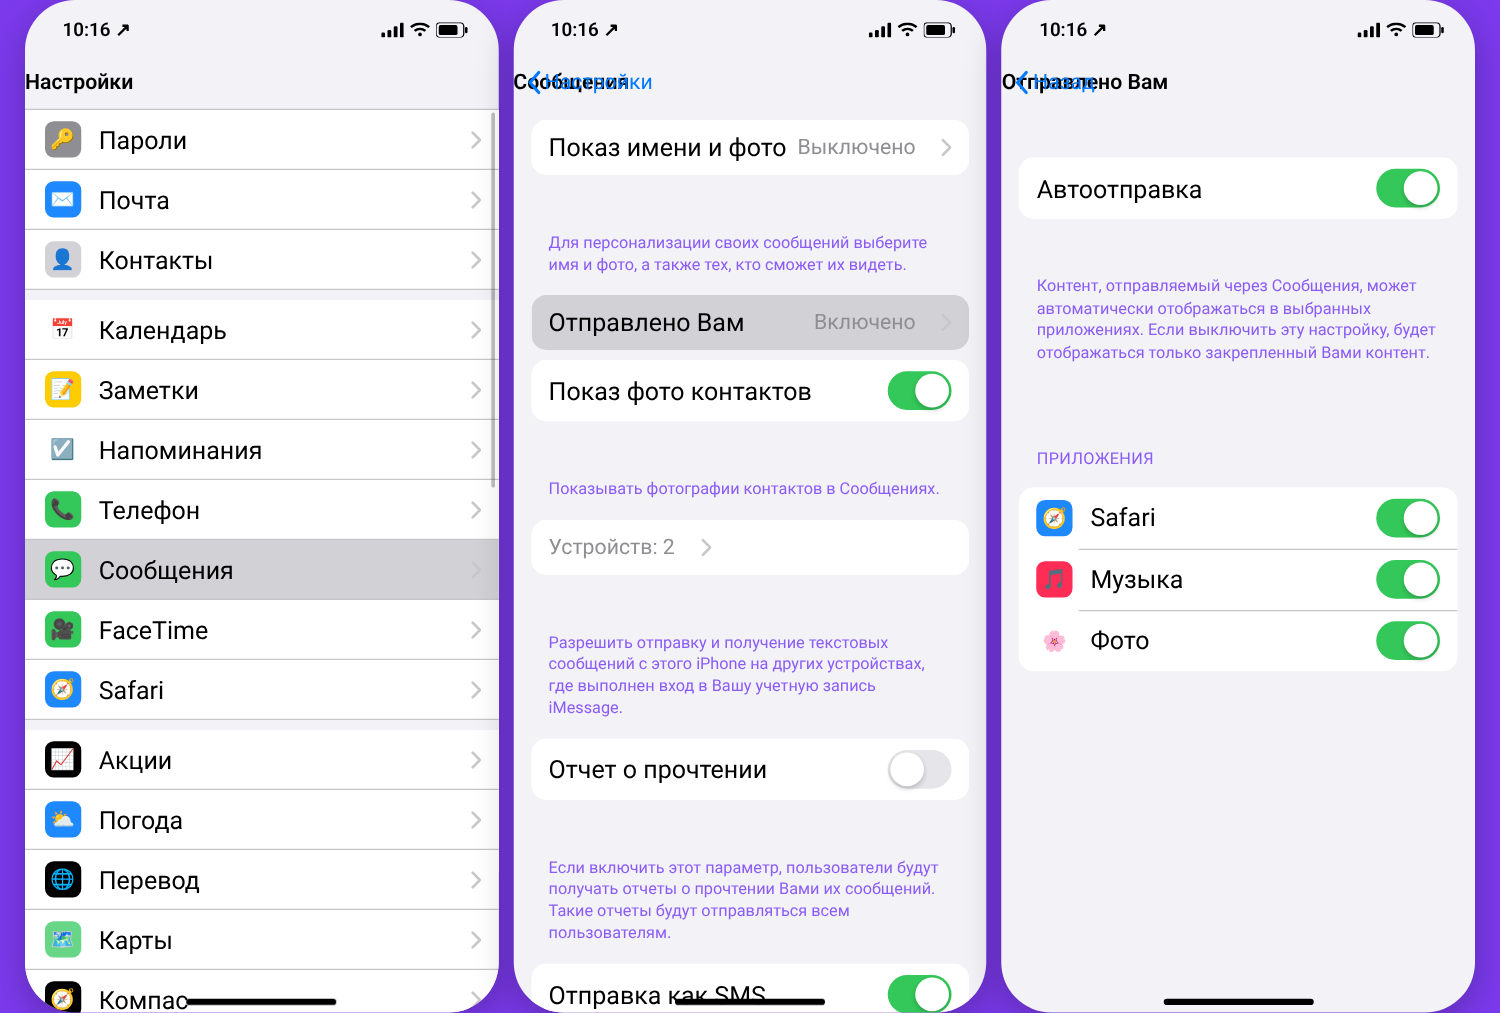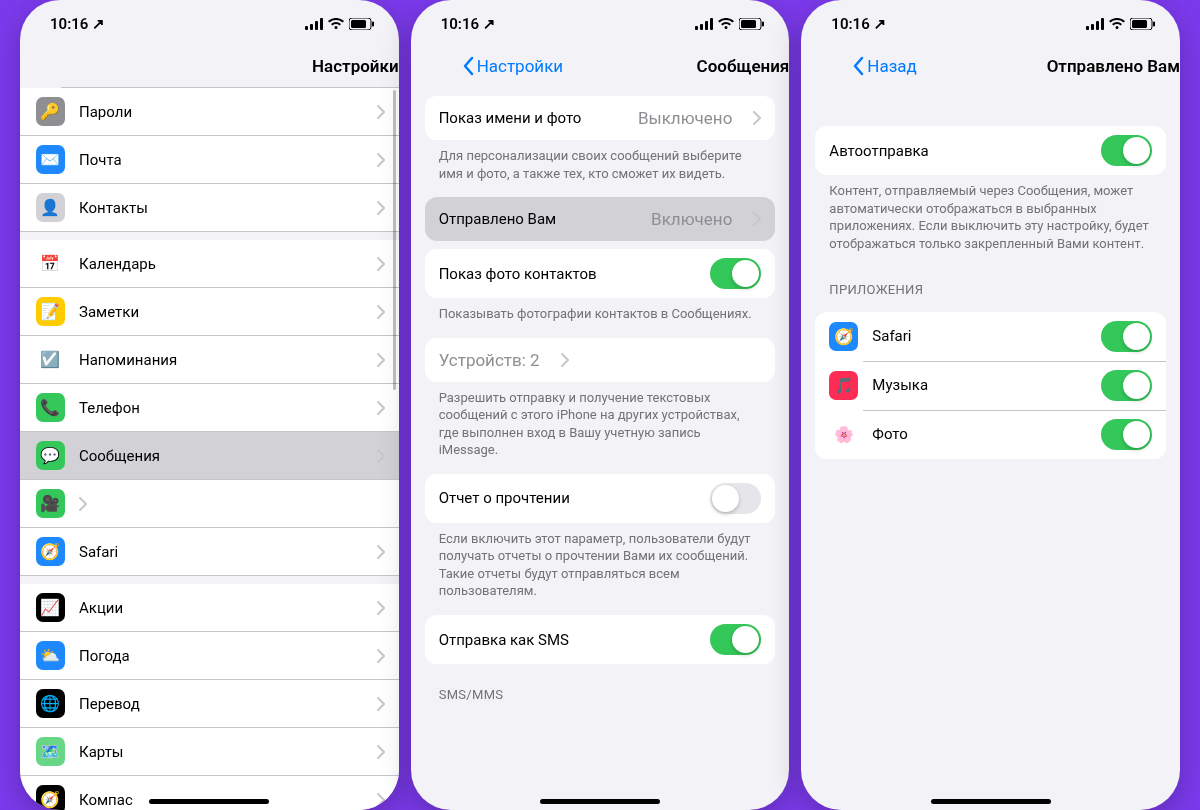--- a/index.html
+++ b/index.html
@@ -11,42 +11,42 @@
     padding:0 14px;
   }
   .phone {
     width:380px; height:810px; background:#f2f2f7; border-radius:40px;
     margin:0 6px; overflow:hidden; display:flex; flex-direction:column; position:relative;
     box-shadow:0 8px 30px rgba(0,0,0,.25);
   }
   .status-bar { height:44px; display:flex; align-items:center; justify-content:space-between;
     padding:4px 24px 0 30px; font-weight:600; font-size:15px; color:#000;}
   .status-right { display:flex; align-items:center; gap:5px;}
-  .nav { height:44px; display:flex; align-items:center; justify-content:flex-end; position:relative;
-    border-bottom:0.5px solid #c6c6c8;margin-left:41px;}
+  .nav { height:44px; display:flex; align-items:center; justify-content:flex-start; position:relative;
+    border-bottom:0.5px solid #c6c6c8;}
   .nav.noborder{border-bottom:none;}
   .nav-title{font-weight:600; font-size:17px; color:#000;}
   .nav-back{position:absolute; left:10px; display:flex; align-items:center; color:#007aff; font-size:17px;}
   .nav-back svg{margin-right:3px;}
   .scroll{flex:1; overflow-y:auto;}
   
   .scroll::-webkit-scrollbar{display:none;}
 
   .group{background:#fff; border-radius:12px; margin:8px 14px 0 14px; overflow:hidden;}
   .row{display:flex; align-items:center; min-height:44px; padding:9px 14px; background:#fff; position:relative;}
   .row + .row::before{content:""; position:absolute; left:48px; right:0; top:0; height:0.5px; background:#c6c6c8;}
   .row .icon{width:29px;height:29px;border-radius:7px; margin-right:14px; flex-shrink:0;
     display:flex;align-items:center;justify-content:center; font-size:16px; color:#fff;}
-  .row .label{flex:1; font-size:15px; color:#000;}
+  .row .label{flex:1; font-size:20px; color:#000;}
   .row .detail{font-size:17px; color:#8e8e93; margin-right:21px;}
   .chev{color:#c7c7cc;}
   .row.selected{background:#d1d1d6;}
   .row.selected + .row::before{display:none;}
 
-  .footer-note, .header-note{font-size:13px; color:#737373; padding:7px 28px 7px 28px; line-height:1.35;}
+  .footer-note, .header-note{font-size:13px; color:#8b5cf6; padding:7px 28px 7px 28px; line-height:1.35;margin-top:39px;}
   .header-note{padding-top:22px; padding-bottom:5px; text-transform:uppercase; letter-spacing:.3px;}
 
   .switch{width:51px;height:31px;border-radius:16px;background:#e5e5ea;position:relative;flex-shrink:0;}
   .switch::after{content:"";position:absolute;width:27px;height:27px;background:#fff;border-radius:50%;top:2px;left:2px;box-shadow:0 2px 4px rgba(0,0,0,.2);transition:.2s;}
   .switch.on{background:#34c759;}
   .switch.on::after{left:22px;}
 
   
   .list-flat{background:#fff;}
   .list-flat .row{border-bottom:0.5px solid #c6c6c8; padding-left:16px; padding-right:14px;}
@@ -140,20 +140,21 @@
         </div>
         <div class="row selected">
           <span class="icon" style="background:#34c759">💬</span>
           <span class="label">Сообщения</span>
           <svg class="chev" width="8" height="14" viewBox="0 0 8 14">
             <path d="M1 1 L7 7 L1 13" stroke="#c7c7cc" stroke-width="2" fill="none" stroke-linecap="round"></path>
           </svg>
         </div>
         <div class="row">
           <span class="icon" style="background:#34c759">🎥</span>
+          <span class="label">FaceTime</span>
           <svg class="chev" width="8" height="14" viewBox="0 0 8 14">
             <path d="M1 1 L7 7 L1 13" stroke="#c7c7cc" stroke-width="2" fill="none" stroke-linecap="round"></path>
           </svg>
         </div>
         <div class="row">
           <span class="icon" style="background:#1e88ff">🧭</span>
           <span class="label">Safari</span>
           <svg class="chev" width="8" height="14" viewBox="0 0 8 14">
             <path d="M1 1 L7 7 L1 13" stroke="#c7c7cc" stroke-width="2" fill="none" stroke-linecap="round"></path>
           </svg>

